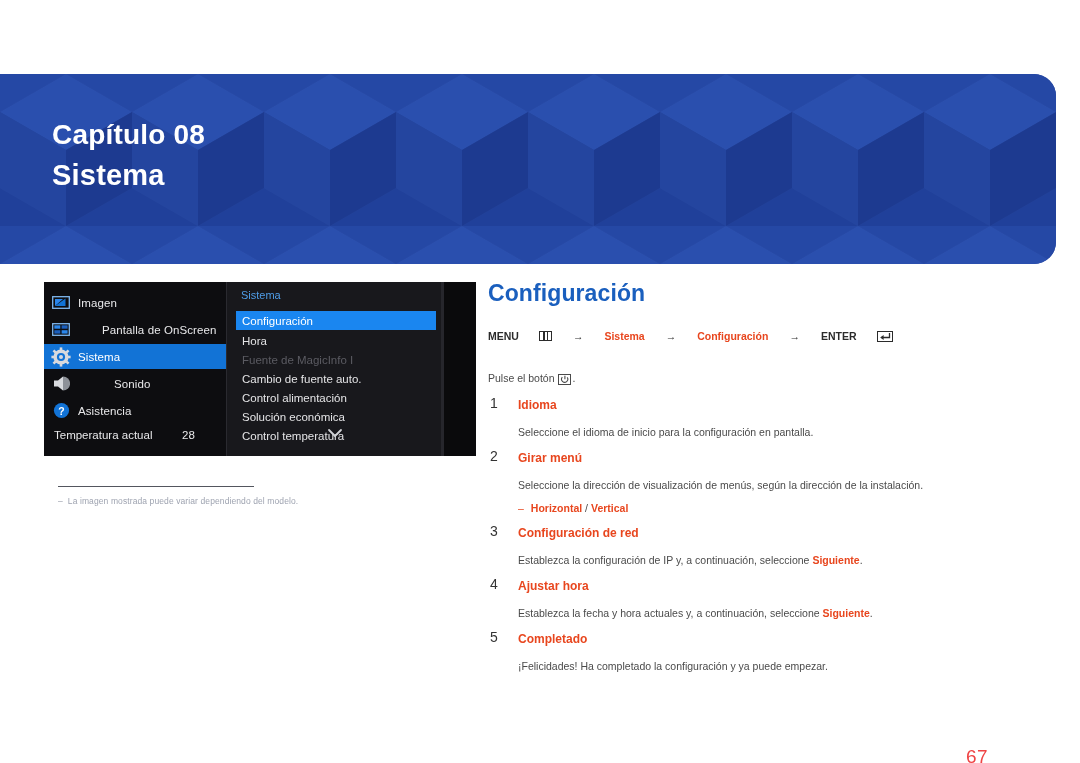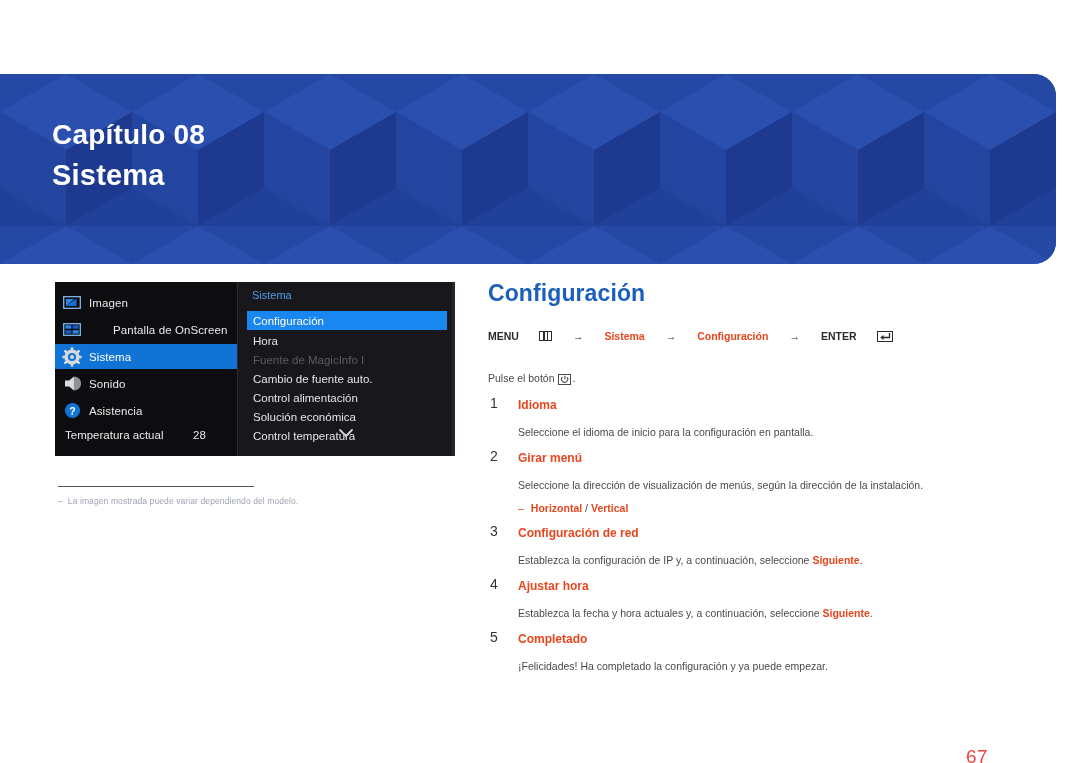--- a/index.html
+++ b/index.html
@@ -58,23 +58,23 @@
   .chapter-title {
     font-size: 29px;
     font-weight: bold;
     line-height: 42px;
     letter-spacing: 0.2px;
   }
 
   
   .osd {
     position: absolute;
-    left: 55px;
+    left: 44px;
     top: 236px;
-    width: 400px;
+    width: 432px;
     height: 174px;
     background: #0a0a0c;
   }
 
   .osd-left {
     position: absolute;
     left: 0;
     top: 0;
     width: 182px;
     height: 174px;
@@ -390,21 +390,21 @@
               <rect x="2.3" y="13.9" width="2.6" height="3.2" transform="rotate(45 3.6 15.5)"></rect>
               <rect x="15.1" y="13.9" width="2.6" height="3.2" transform="rotate(-45 16.4 15.5)"></rect>
             </g>
             <circle cx="10" cy="10" r="4.1" fill="#1273d6"></circle>
             <circle cx="10" cy="10" r="2.0" fill="#d8dade"></circle>
           </svg>
         </span>
         <span class="osd-lbl">Sistema</span>
       </div>
 
-      <div class="osd-row" style="top:89px;">
+      <div class="osd-row" style="top:89px;gap:36px;">
         <span class="osd-ico">
           <svg width="18" height="17" viewBox="0 0 18 17">
             <polygon points="2,5.6 6,5.6 11,1.4 11,15.6 6,11.4 2,11.4" fill="#d8dade"></polygon>
             <path d="M11 1.4 A 7 7 0 0 1 11 15.6 Z" fill="#8d9198"></path>
           </svg>
         </span>
         <span class="osd-lbl">Sonido</span>
       </div>
 
       <div class="osd-row" style="top:116px;">

